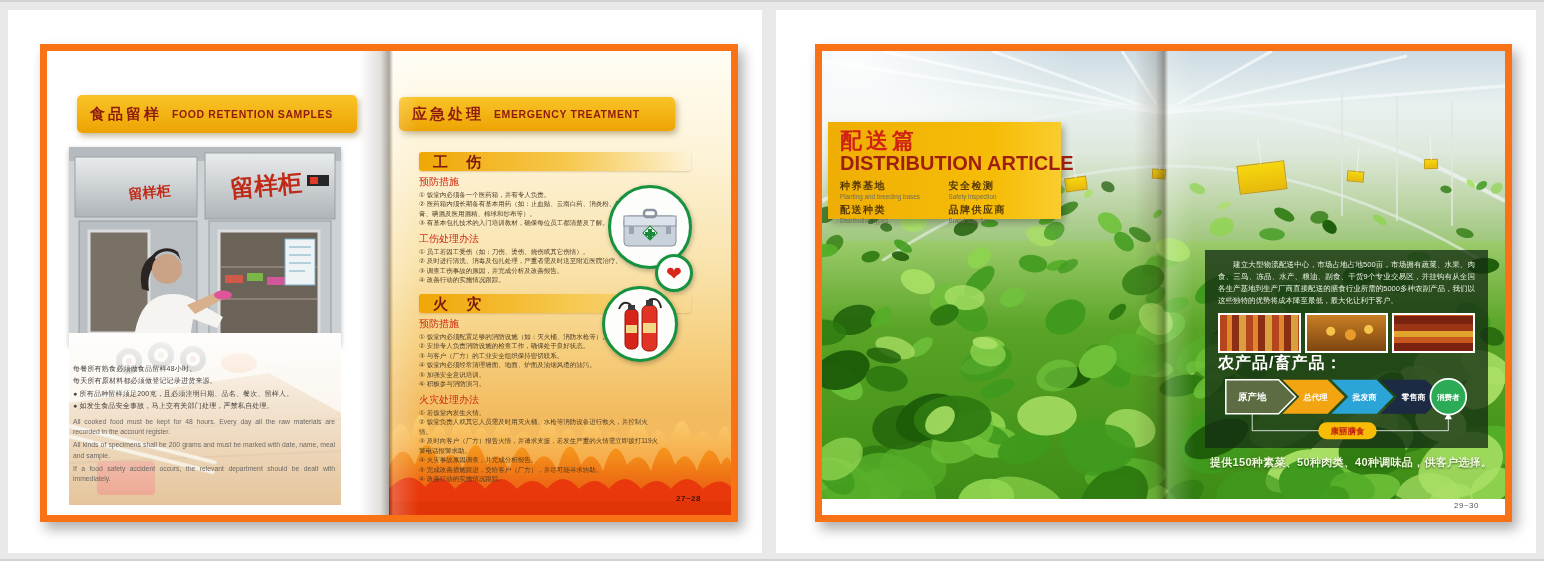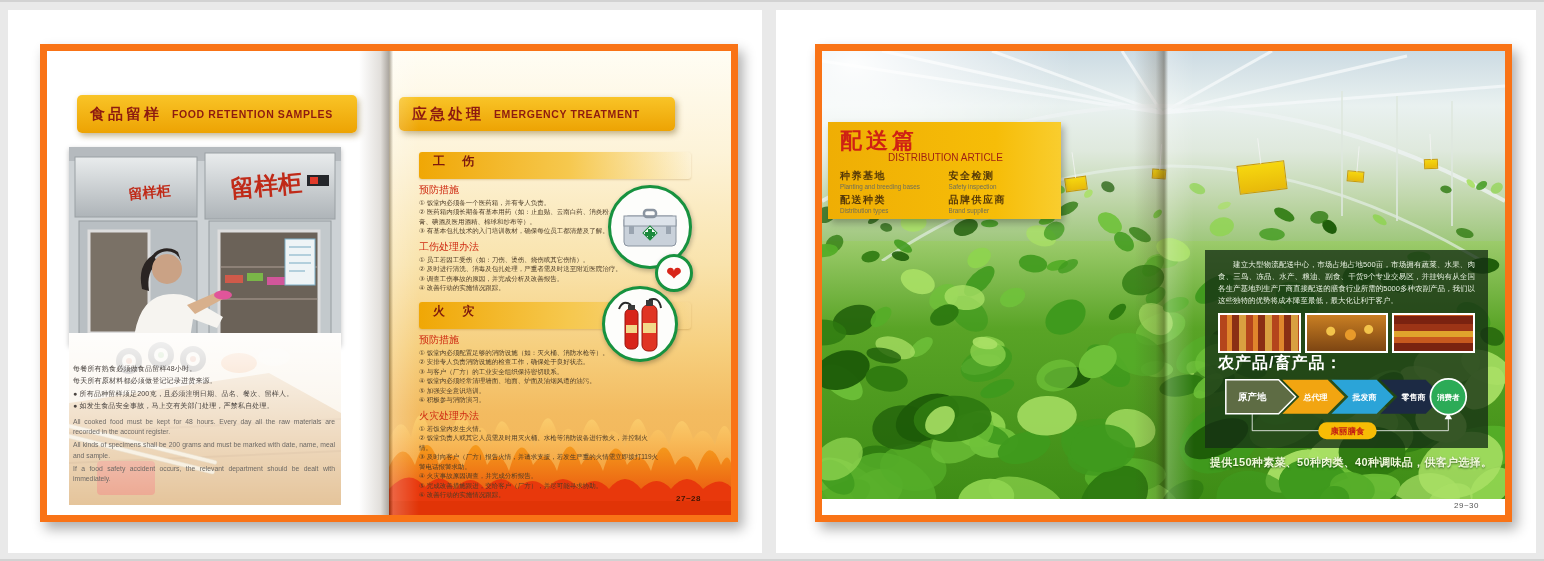--- a/index.html
+++ b/index.html
@@ -26,42 +26,42 @@
   #frs-sushi .fade{position:absolute;inset:0;background:linear-gradient(180deg,rgba(255,255,255,0.95),rgba(255,255,255,0.72) 45%,rgba(255,255,255,0.42));}
   #frs-notes{position:absolute;left:26px;top:312px;width:268px;z-index:2;}
   .note-zh{font-size:7px;color:#4a4440;line-height:1.75;letter-spacing:0.2px;}
   #frs-notes-en{position:absolute;left:26px;top:366px;width:262px;z-index:2;}
   .note-en{font-size:6.8px;color:#6e6a66;line-height:1.5;margin-bottom:3px;text-align:justify;}
   
   .et-bg{position:absolute;inset:0;background:linear-gradient(180deg,#fffdf4 0%,#fdf3d8 22%,#f9e3ac 46%,#f6cf7e 64%,#f3bb60 78%,#f2b254 100%);}
   .flames{position:absolute;left:0;bottom:0;width:342px;height:150px;z-index:1;}
   #emt-band{left:10px;top:46px;width:276px;height:34px;}
   .et-content{position:absolute;left:30px;top:101px;width:272px;z-index:2;}
-  .sec-bar{height:27px;border-radius:3px;background:linear-gradient(90deg,#f0a705 0%,#f6c84e 55%,rgba(246,200,78,0) 100%);color:#7c180d;font-weight:bold;font-size:12px;letter-spacing:7px;padding-left:14px;line-height:19px;box-sizing:border-box;box-shadow:0 1px 2px rgba(150,100,20,0.25);}
+  .sec-bar{height:19px;border-radius:3px;background:linear-gradient(90deg,#f0a705 0%,#f6c84e 55%,rgba(246,200,78,0) 100%);color:#7c180d;font-weight:bold;font-size:15px;letter-spacing:7px;padding-left:14px;line-height:19px;box-sizing:border-box;box-shadow:0 1px 2px rgba(150,100,20,0.25);}
   .sec-bar + .grp{margin-top:4px;}
   .sub{color:#cf2b12;font-weight:normal;font-size:10px;margin:4px 0 1px;}
   .itm{font-size:6.5px;color:#4c3b26;line-height:1.46;width:240px;}
   .sec2{margin-top:9px;}
   .circ{position:absolute;border-radius:50%;background:#fdfdfb;border:3px solid #17923f;box-shadow:1px 2px 5px rgba(0,0,0,0.28);display:flex;align-items:center;justify-content:center;z-index:3;box-sizing:border-box;}
   #circ-aid{left:219px;top:134px;width:84px;height:84px;}
   #circ-heart{left:266px;top:203px;width:38px;height:38px;font-size:19px;color:#d8261a;}
   #circ-ext{left:213px;top:235px;width:76px;height:76px;}
   .pgnum-left{position:absolute;right:30px;bottom:12px;font-size:8px;color:#401403;font-weight:bold;z-index:4;letter-spacing:0.5px;}
   
   .gh-sky{position:absolute;left:0;top:0;width:100%;height:100px;background:linear-gradient(180deg,#ccdbe3,#e9f1f0 55%,#dfe9dd);}
   .gh-mid{position:absolute;left:0;top:100px;width:100%;height:115px;background:linear-gradient(180deg,#dfe9dd,#bdd5a6 45%,#8cbf62);}
   .gh-field{position:absolute;left:0;top:190px;width:100%;height:274px;background:linear-gradient(180deg,#9ccb6b,#59a426 32%,#3b8a14);}
   #gh-struct{position:absolute;left:0;top:0;width:683px;height:210px;}
   #leaves{position:absolute;left:0;top:118px;width:683px;height:346px;}
   .gh-glare{position:absolute;left:0;top:0;width:260px;height:160px;background:radial-gradient(ellipse at 12% 8%,rgba(255,255,255,0.95),rgba(255,255,255,0) 68%);z-index:2;}
   .trap{position:absolute;background:linear-gradient(180deg,#f6d70f,#e8b90a);border:1px solid #c79a08;z-index:2;}
   .trap::before{content:"";position:absolute;left:50%;top:-26px;width:1px;height:26px;background:rgba(245,245,245,0.75);}
   .dist-box{position:absolute;left:6px;top:71px;width:233px;height:97px;z-index:4;background:linear-gradient(90deg,#efae04,#f6bd08 72%,#f9cd2e);box-shadow:3px 4px 7px rgba(0,0,0,0.28);padding:8px 12px;box-sizing:border-box;}
   .dist-zh{font-size:22px;font-weight:bold;color:#cf2114;letter-spacing:4px;line-height:1;}
-  .dist-en{font-size:10px;font-weight:normal;color:#9e1e12;line-height:1.05;margin-top:1px;white-space:nowrap;margin-left:48px;}
+  .dist-en{font-size:20px;font-weight:bold;color:#9e1e12;line-height:1.05;margin-top:1px;white-space:nowrap;}
   .dist-grid{display:grid;grid-template-columns:1fr 1fr;gap:3px 8px;margin-top:5px;}
   .dist-item b{display:block;font-size:10px;color:#573a08;letter-spacing:1.5px;}
   .dist-item span{display:block;font-size:6.3px;color:#6e6e5c;}
   .info-box{position:absolute;left:383px;top:199px;width:283px;height:198px;background:rgba(22,48,20,0.78);z-index:4;padding:9px 13px;box-sizing:border-box;}
   .info-para{font-size:7.5px;line-height:1.62;color:#e9f2e2;text-indent:2em;text-align:justify;}
   .shots{display:flex;gap:4px;margin-top:5px;}
   .shot{width:83px;height:40px;border:2px solid #fff;box-sizing:border-box;}
   .shot1{background:repeating-linear-gradient(90deg,#b4451c 0 7px,#e0862c 7px 12px,#8a2f14 12px 19px,#d9a040 19px 26px),#a33c18;}
   .shot2{background:radial-gradient(circle at 30% 45%,#f3c34a 0 4px,rgba(0,0,0,0) 5px),radial-gradient(circle at 55% 55%,#e89a2a 0 5px,rgba(0,0,0,0) 6px),radial-gradient(circle at 78% 40%,#f3c34a 0 4px,rgba(0,0,0,0) 5px),linear-gradient(180deg,#c97f23,#7d4512);}
   .shot3{background:repeating-linear-gradient(0deg,#7a2210 0 8px,#c8581e 8px 14px,#e0a42c 14px 20px,#9c3416 20px 27px),#8a2c12;}

